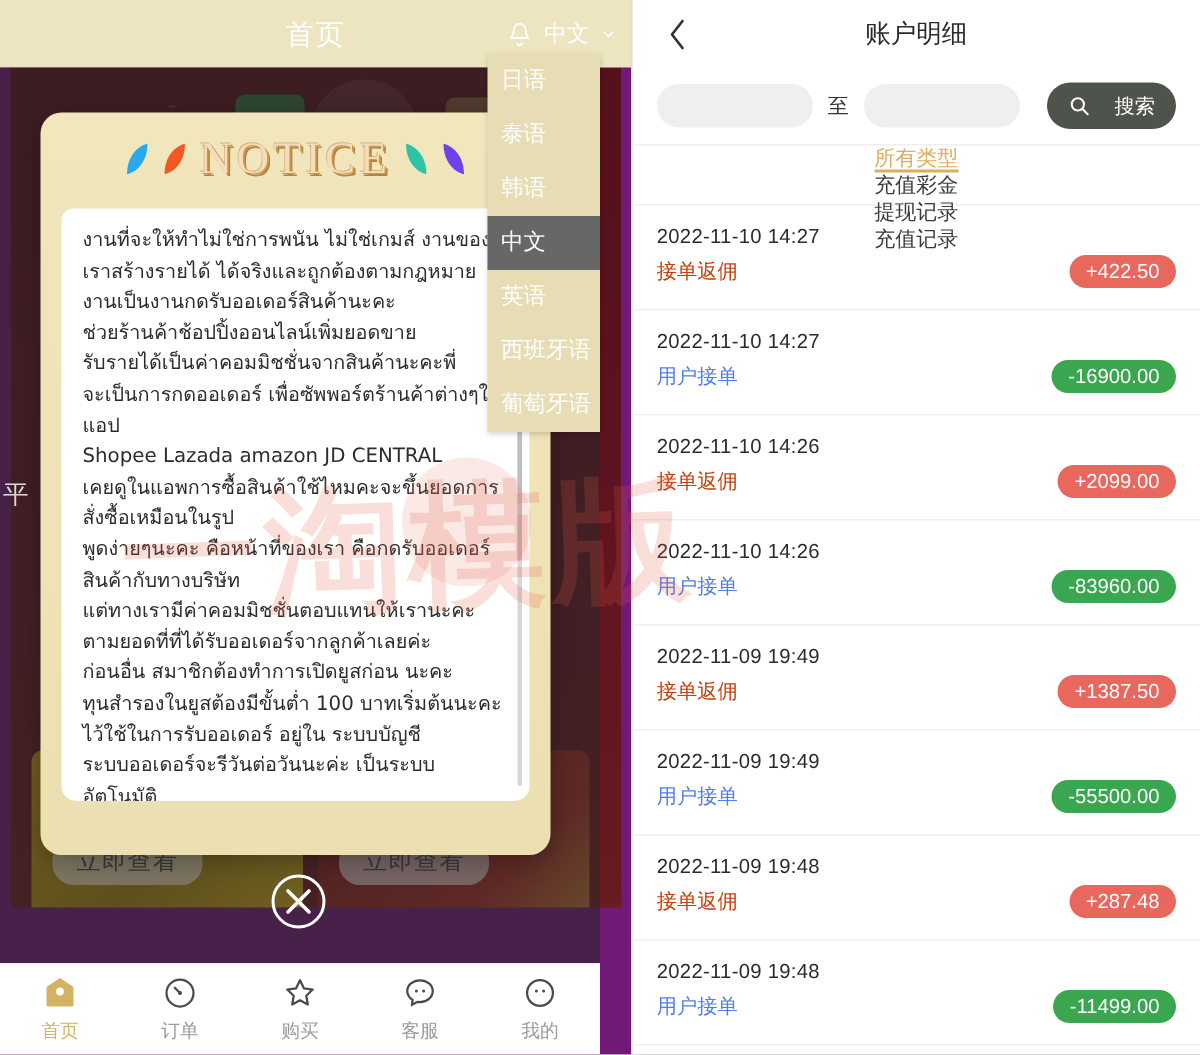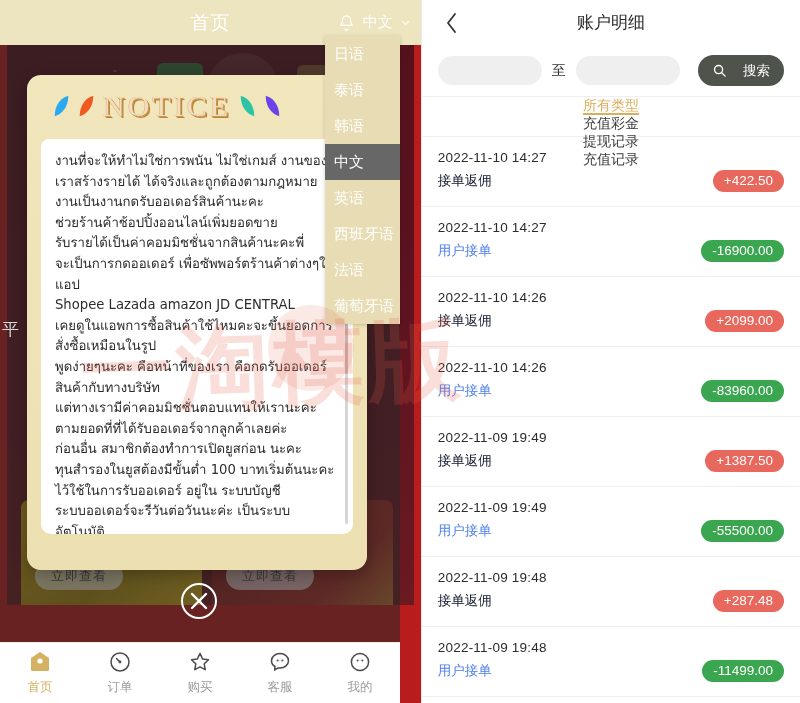--- a/index.html
+++ b/index.html
@@ -7,21 +7,21 @@
   html, body {
     width: 800px; height: 703px;
     font-family: "Liberation Sans", "DejaVu Sans", sans-serif;
     overflow: hidden; background: #ffffff;
   }
   #root { position: relative; width: 800px; height: 703px; display: flex; }
 
   
   .left-pane {
     position: relative; width: 444px; height: 703px;
-    background: #b91c1c; overflow: hidden;
+    background: #701a75; overflow: hidden;
   }
   .app-header {
     position: relative; height: 45px; background: #ece5c0;
     display: flex; align-items: center; justify-content: center;
     z-index: 5;
   }
   .app-header-title {
     font-size: 19px; color: #ffffff; letter-spacing: 1px;
   }
   .header-right {
@@ -67,33 +67,33 @@
   .t-gold  { left:290px; top:20px; width:48px; height:36px; background:#8d6a3a; }
 
   
   .promo-row { position:absolute; left:14px; top:455px; width:372px; height:112px; display:flex; gap:10px; }
   .promo-card { flex:1; border-radius:8px; position:relative; overflow:hidden; }
   .promo-gold { background: linear-gradient(135deg,#c79a12,#a07f10 55%, #c9a51c); }
   .promo-red  { background: linear-gradient(135deg,#7c1a1d,#9d2b24 70%, #b8722f); }
   .promo-btn {
     position:absolute; left:14px; bottom:22px;
     background: rgba(255,255,255,.62); color:#4b4b4b;
-    font-size:13px; padding:5px 16px; border-radius:14px;
+    font-size:16px; padding:5px 16px; border-radius:14px;
     letter-spacing:1px;
   }
 
   
   .notice-modal {
     position: absolute; left: 27px; top: 75px; width: 340px; height: 495px;
     background: linear-gradient(180deg,#f2e6bd 0%, #f0e4ba 20%, #ece0b2 100%);
     border-radius: 14px; z-index: 20;
     box-shadow: 0 4px 16px rgba(0,0,0,.28);
   }
   .notice-title-row {
-    height: 62px; display:flex; align-items:center; gap:8px;margin-left:26px;
+    height: 62px; display:flex; align-items:center; justify-content:center; gap:8px;
   }
   .petal { width: 17px; height: 24px; }
   .notice-title {
     font-family: "Liberation Serif", serif;
     font-size: 30px; letter-spacing: 3px; font-weight: 400;
     color: #f4dcbf;
     text-shadow: 1px 1px 0 #c99a4e, 2px 2px 0 #b9843a, -0.5px -0.5px 0 #d8b07a;
   }
   .notice-body {
     position: absolute; left: 14px; top: 64px; right: 14px; bottom: 36px;
@@ -193,21 +193,21 @@
     background:#ededed;
   }
 
   .tx-list { position:relative; }
   .tx-row {
     height:70px; padding:13px 16px 0 16px; position:relative;
     border-bottom:1px solid #efefef;
   }
   .tx-date { font-size:13.5px; color:#2b2b2b; letter-spacing:.2px; }
   .tx-type { font-size:13.5px; margin-top:7px; }
-  .tx-type.credit { color:#0f172a; }
+  .tx-type.credit { color:#c2410c; }
   .tx-type.debit  { color:#4f7fe8; }
   .tx-amt {
     position:absolute; right:16px; top:33px;
     border-radius:14px; padding:4px 11px; color:#ffffff;
     font-size:13.5px; line-height:1;
   }
   .tx-amt.pos { background:#e8685e; }
   .tx-amt.neg { background:#3aa650; }
   .tx-row.partial { height:38px; border-bottom:none; }
 
@@ -317,21 +317,20 @@
       </svg>
     </div>
 
     <div class="lang-menu">
       <div class="lang-item">日语</div>
       <div class="lang-item">泰语</div>
       <div class="lang-item">韩语</div>
       <div class="lang-item selected">中文</div>
       <div class="lang-item">英语</div>
       <div class="lang-item">西班牙语</div>
-      <div class="lang-item">法语</div>
       <div class="lang-item">葡萄牙语</div>
     </div>
 
     <div class="tabbar">
       <div class="tabbar-item active">
         <span>
           <svg class="tab-ico" viewBox="0 0 24 24">
               <path d="M12 2 21 8v12a1 1 0 0 1-1 1H4a1 1 0 0 1-1-1V8z" fill="#d4b263"></path>
               <circle cx="12" cy="11" r="2.6" fill="#fff"></circle>
             </svg>

